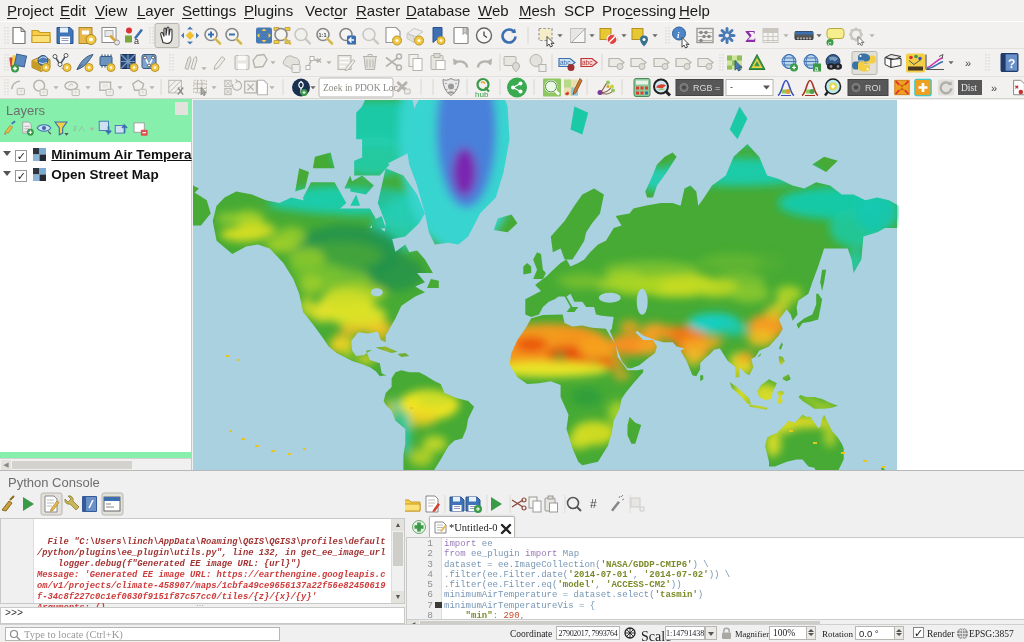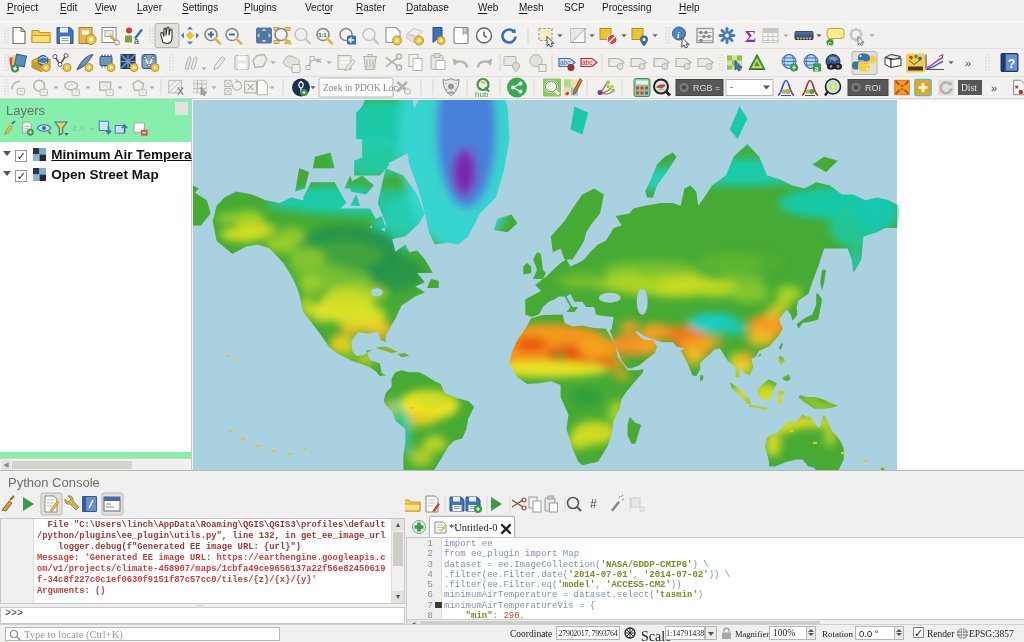--- a/index.html
+++ b/index.html
@@ -1,17 +1,17 @@
 <!DOCTYPE html>
 <html><head><meta charset="utf-8"><style>
 *{margin:0;padding:0;box-sizing:border-box}
 html,body{width:1024px;height:642px}
 body{font-family:"Liberation Sans",sans-serif;background:#f0f0f0;position:relative;overflow:hidden}
 .menubar{position:absolute;left:0;top:0;width:1024px;height:21px;background:#f2f1f0}
-.menubar span{position:absolute;top:2px;font-size:10px;color:#1a1a1a}
+.menubar span{position:absolute;top:2px;font-size:15px;color:#1a1a1a}
 .menubar u{text-decoration:underline;text-underline-offset:2px}
 .tb{position:absolute;left:0;width:1024px;background:#f2f1f0}
 #tb1{top:21px;height:28px;border-top:1px solid #fff;border-bottom:1px solid #e2e1de}
 #tb2{top:49px;height:28px;border-bottom:1px solid #e2e1de}
 #tb3{top:77px;height:22px;border-bottom:1px solid #d5d4d0}
 .panel{position:absolute;left:0;top:99px;width:192px;height:371px;background:#86efac;border-right:1px solid #c8c8c8}
 .map{position:absolute;left:193px;top:100px;width:831px;height:370px;background:#fff}
 .console{position:absolute;left:0;top:470px;width:1024px;height:154px;background:#f0f0f0;border-top:1px solid #b8b8b8}
 .statusbar{position:absolute;left:0;top:624px;width:1024px;height:18px;background:#f0f0f0;border-top:1px solid #d0d0d0;font-size:11px;color:#222}
 </style></head><body>
@@ -948,21 +948,21 @@
       </g>
 <rect x="102" y="2" width="21" height="22" rx="2" fill="#e2e0da" stroke="#b8b6b0"></rect>
 <g transform="translate(112,13)">
         <rect x="-8" y="-7" width="16" height="14" fill="#fff" stroke="#666"></rect>
         <rect x="-8" y="-7" width="16" height="4" fill="#3a6fb0"></rect>
         <path d="M-6,0 h5 M-6,3 h8" stroke="#888"></path>
       </g>
 </svg>
 <div style="position:absolute;left:0;top:47px;width:405px;height:86px;background:#fff;border:1px solid #c8c8c6">
 <div style="position:absolute;left:0;top:0;width:33px;height:84px;background:#f0f0f0;border-right:1px solid #ddd"></div>
-<div style="position:absolute;left:36px;top:1px;width:360px;font-family:'Liberation Mono',monospace;font-size:8.8px;line-height:11px;font-weight:bold;white-space:pre"><span style="color:#a33434">  File "C:\Users\linch\AppData\Roaming\QGIS\QGIS3\profiles\default
+<div style="position:absolute;left:36px;top:18px;width:360px;font-family:'Liberation Mono',monospace;font-size:8.8px;line-height:11px;font-style:italic;font-weight:bold;white-space:pre"><span style="color:#a33434">  File "C:\Users\linch\AppData\Roaming\QGIS\QGIS3\profiles\default
 /python/plugins\ee_plugin\utils.py", line 132, in get_ee_image_url
     logger.debug(f"Generated EE image URL: {url}")</span><span style="color:#cf3b3b">
 Message: 'Generated EE image URL: https://earthengine.googleapis.c
 om/v1/projects/climate-458907/maps/1cbfa49ce9656137a22f56e82450619
 f-34c8f227c0c1ef0630f9151f87c57cc0/tiles/{z}/{x}/{y}'
 Arguments: ()</span></div>
 <div style="position:absolute;right:0;top:0;width:13px;height:84px;background:#f0f0f0;border-left:1px solid #ddd">
 <div style="position:absolute;top:0;left:0;width:12px;height:12px;background:#e4e2dc;font-size:7px;color:#555;text-align:center;line-height:12px">▲</div>
 <div style="position:absolute;bottom:0;left:0;width:12px;height:12px;background:#e4e2dc;font-size:7px;color:#555;text-align:center;line-height:12px">▼</div>
 <div style="position:absolute;top:13px;left:1px;width:10px;height:34px;background:#cfcdc7"></div>

